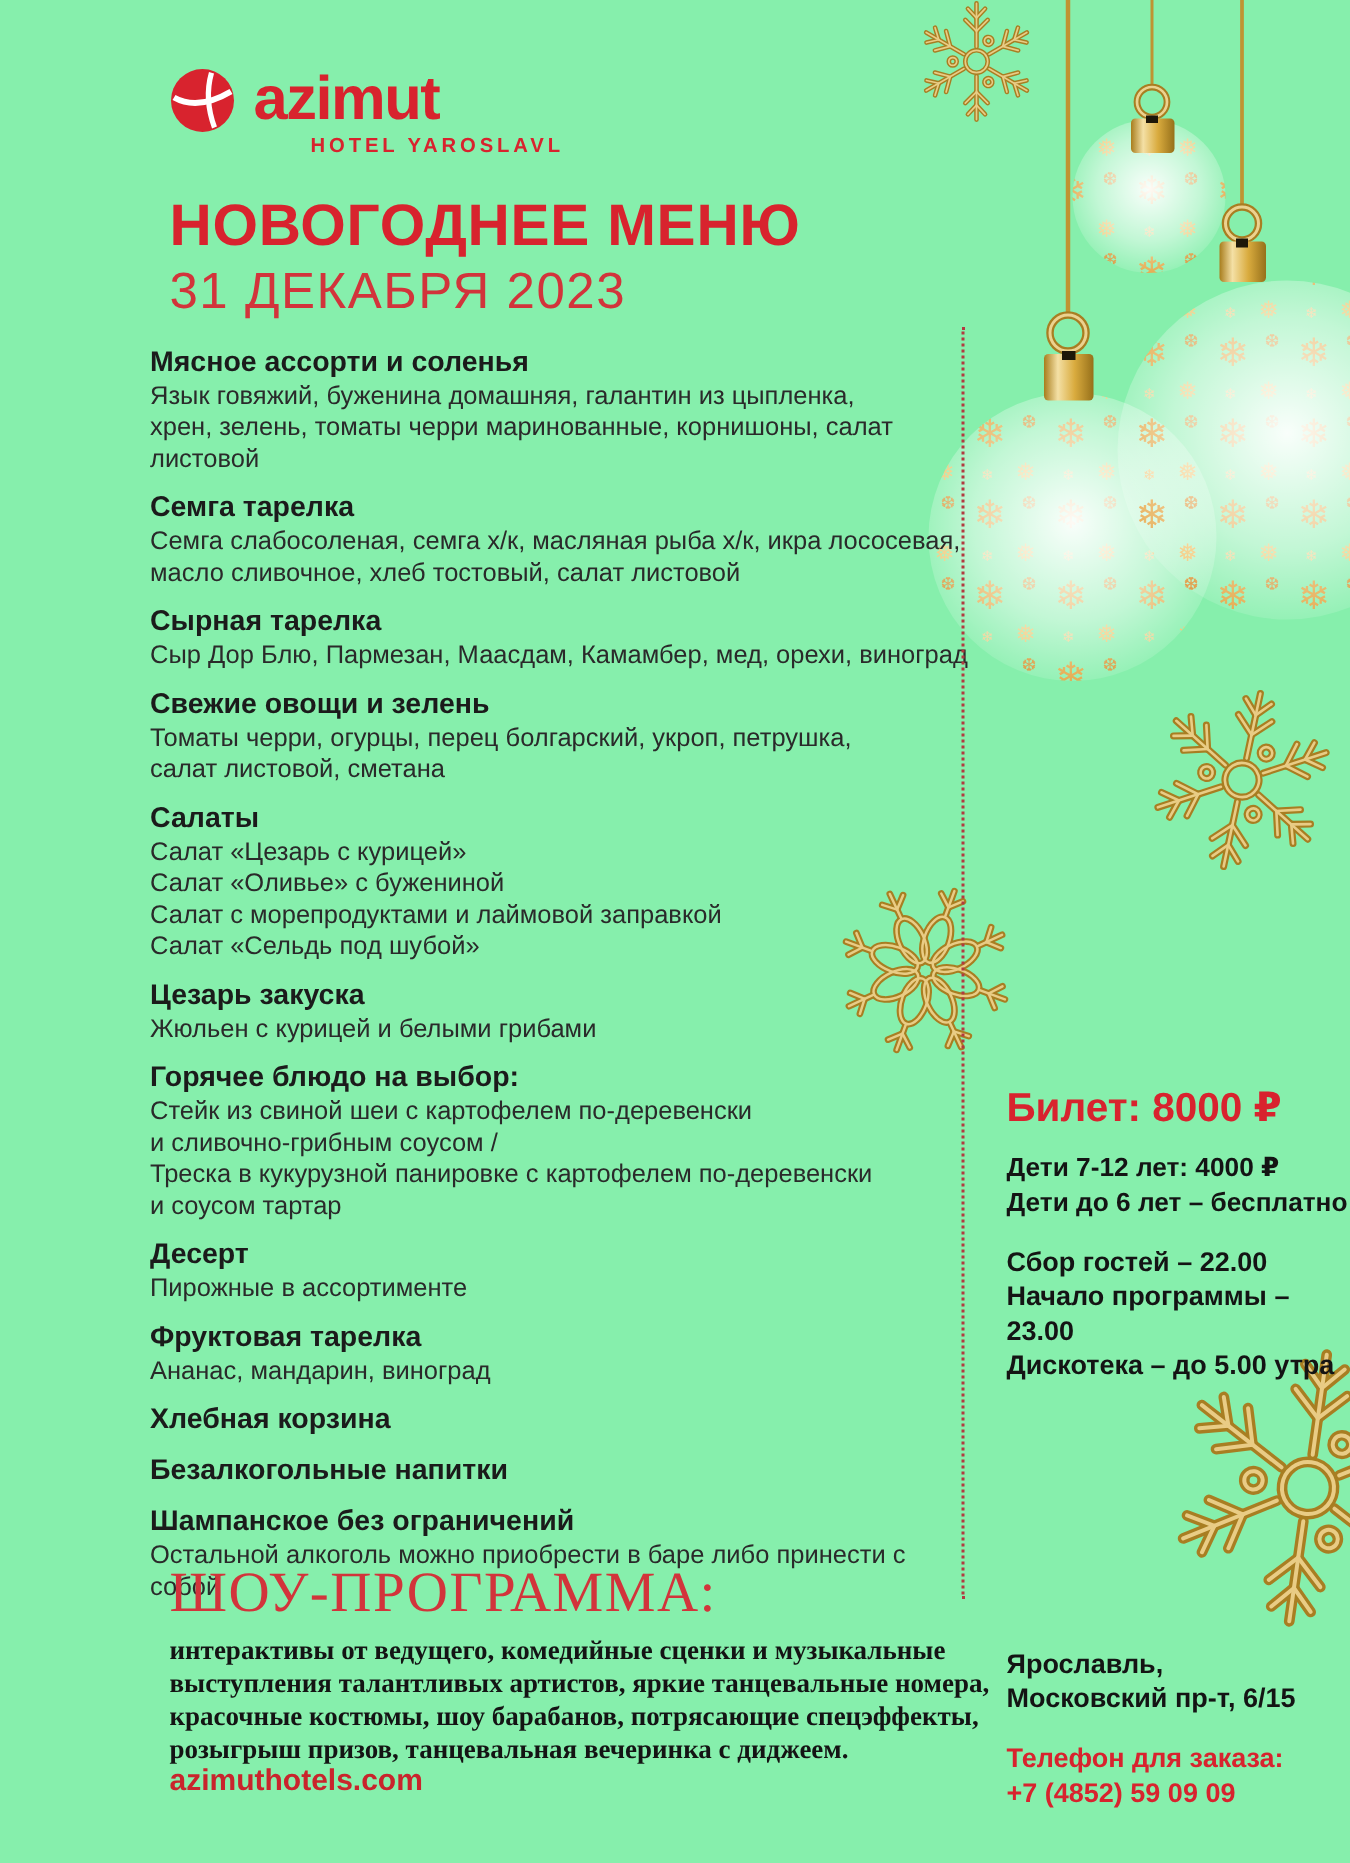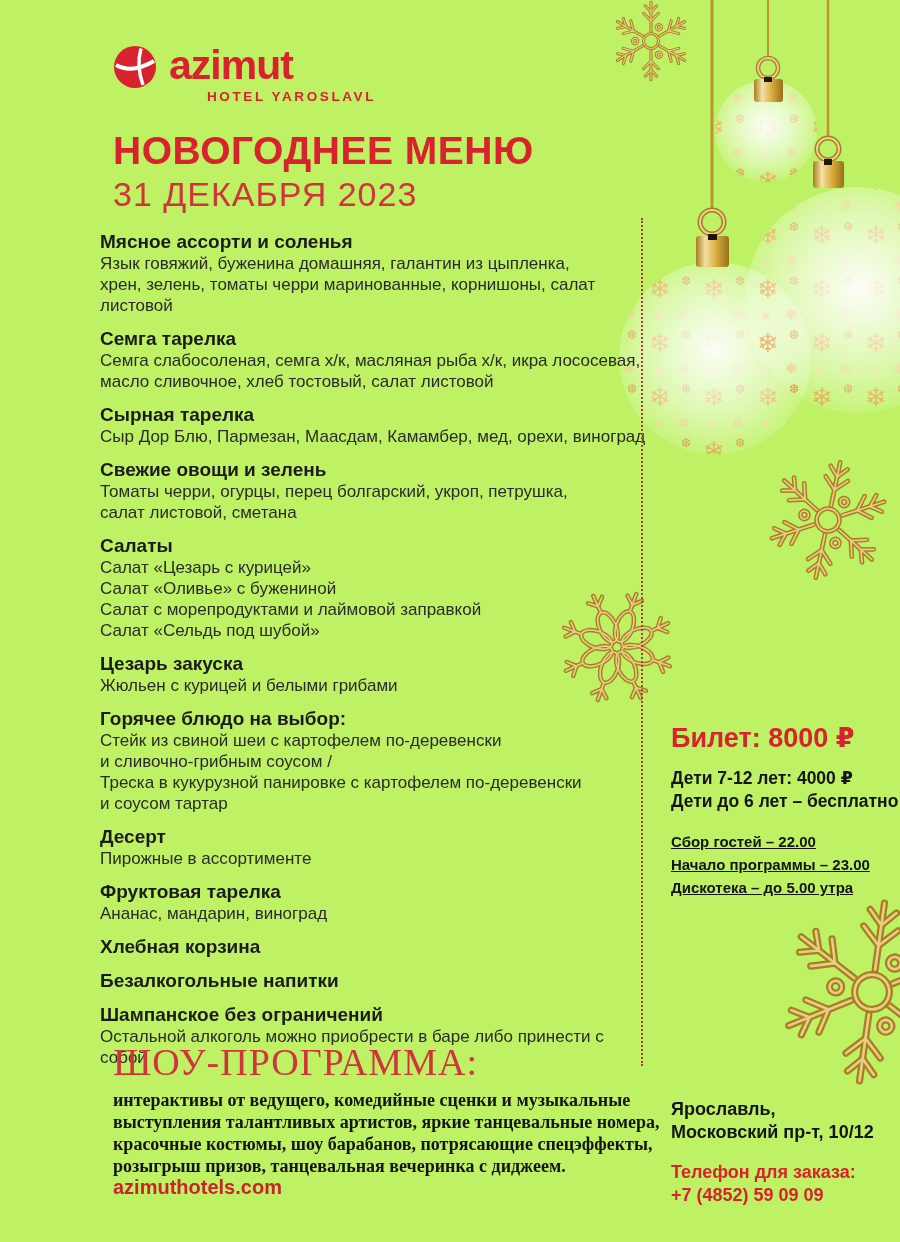--- a/index.html
+++ b/index.html
@@ -1,18 +1,18 @@
 <!DOCTYPE html>
 <html><head>
 <meta charset="utf-8">
 <style>
   html,body{margin:0;padding:0;background:#e8e8e8;}
   .page{
     position:relative;width:900px;height:1242px;margin:0 auto;
-    background:#bef264;overflow:hidden;
+    background:#86efac;overflow:hidden;
     font-family:"Liberation Sans","DejaVu Sans",sans-serif;
     color:#1f1f1f;
   }
   
   .logo{position:absolute;left:112px;top:44px;display:flex;gap:11px;z-index:2;}
   .logo-text .brand{font-size:41px;font-weight:bold;letter-spacing:-1px;color:#d8232e;line-height:42px;}
   .logo-text .sub{font-size:13.5px;font-weight:bold;letter-spacing:2.6px;color:#d8232e;margin-top:3px;padding-left:38px;}
   
   .title{position:absolute;left:113px;top:130px;z-index:2;}
   .title-main{font-size:39px;font-weight:800;letter-spacing:.5px;color:#d8232e;line-height:42px;}
@@ -24,21 +24,21 @@
   .msec .items{font-size:17px;line-height:21px;color:#2a2a2a;white-space:pre-line;}
   
   .show{position:absolute;left:113px;top:1040px;width:585px;z-index:2;font-family:Liberation Serif, serif;}
   .show h2{margin:0;font-size:38px;font-weight:400;letter-spacing:1px;color:#d2343b;line-height:44px;}
   .show .desc{margin-top:5px;font-size:18px;line-height:22px;font-weight:bold;color:#141414;white-space:pre-line;}
   .website{position:absolute;left:113px;top:1176px;font-size:20px;font-weight:bold;color:#c9242c;text-decoration:none;z-index:2;}
   
   .ticket{position:absolute;left:671px;top:722px;width:228px;z-index:2;}
   .ticket .price{font-size:27px;font-weight:800;color:#d8232e;line-height:32px;}
   .ticket .children{margin-top:13px;font-size:17.5px;font-weight:bold;line-height:23px;color:#141414;white-space:pre-line;}
-  .ticket .schedule{margin-top:17px;font-size:15px;font-weight:bold;line-height:23px;color:#141414;white-space:pre-line;text-decoration:underline;}
+  .ticket .schedule{margin-top:17px;font-size:18px;font-weight:bold;line-height:23px;color:#141414;white-space:pre-line;}
   .contacts{position:absolute;left:671px;top:1098px;width:228px;z-index:2;}
   .contacts .addr{font-size:18px;font-weight:bold;line-height:23px;color:#141414;white-space:pre-line;}
   .contacts .phone-label{margin-top:17px;font-size:18px;font-weight:bold;color:#d8232e;line-height:23px;}
   .contacts .phone{font-size:18px;font-weight:bold;color:#d8232e;line-height:23px;text-decoration:none;display:block;}
   
   .dotline{position:absolute;left:641px;top:218px;height:848px;width:0;border-left:2px dotted #b23a40;z-index:3;}
   .decor{position:absolute;left:0;top:0;z-index:1;pointer-events:none;}
   .fl-dark{stroke:#a87e22;stroke-width:7;fill:none;stroke-linecap:round;}
   .fl-lite{stroke:#e9cc85;stroke-width:2.6;fill:none;stroke-linecap:round;}
 </style>
@@ -248,18 +248,18 @@
     <div class="desc">интерактивы от ведущего, комедийные сценки и музыкальные
 выступления талантливых артистов, яркие танцевальные номера,
 красочные костюмы, шоу барабанов, потрясающие спецэффекты,
 розыгрыш призов, танцевальная вечеринка с диджеем.</div>
   </div>
 
   <a class="website" href="#">azimuthotels.com</a>
 
   <div class="contacts">
     <div class="addr">Ярославль,
-Московский пр-т, 10/12</div>
+Московский пр-т, 6/15</div>
     <div class="phone-label">Телефон для заказа:</div>
     <a class="phone" href="#">+7 (4852) 59 09 09</a>
   </div>
 
 </div>
 
 </body></html>

